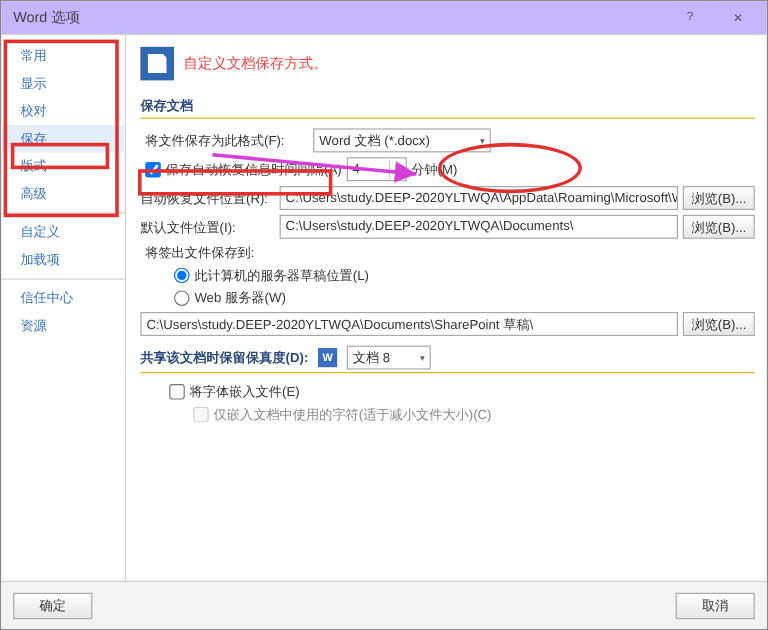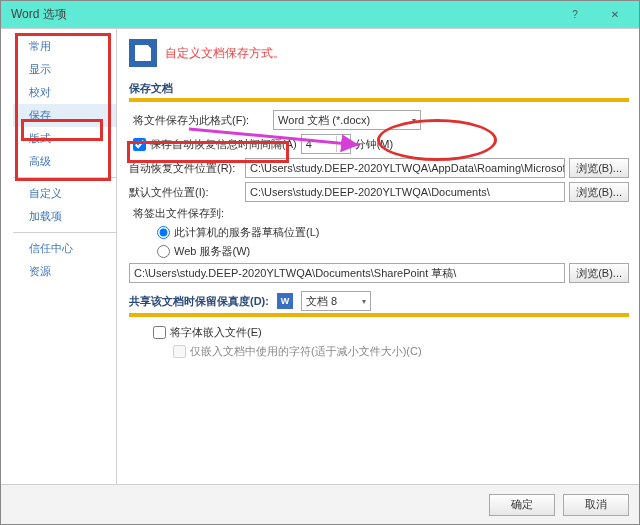--- a/index.html
+++ b/index.html
@@ -15,21 +15,21 @@
   }
   .dialog {
     width: 640px;
     height: 525px;
     border: 1px solid #888;
     display: flex;
     flex-direction: column;
   }
   .titlebar {
     height: 28px;
-    background: #5eead4;
+    background: #c4b5fd;
     border-bottom: 1px solid #d0d0d0;
     display: flex;
     align-items: center;
     padding: 0 4px 0 10px;
   }
   .titlebar .title { flex: 1; font-size: 12px; color: #444; }
   .winbtn {
     width: 40px; height: 22px;
     display: flex; align-items: center; justify-content: center;
     font-family: "Segoe UI Symbol", sans-serif;
@@ -38,21 +38,20 @@
   .body {
     flex: 1;
     display: flex;
     overflow: hidden;
   }
   .sidebar {
     width: 104px;
     border-right: 1px solid #d0d0d0;
     padding: 6px 0 6px 0;
     position: relative;
-    margin-left: 12px;
   }
   .side-item {
     padding: 4px 0 4px 16px;
     color: #3b73b9;
     cursor: default;
     font-size: 11px;
   }
   .side-item.selected {
     background: #e4eef9;
   }
@@ -96,21 +95,21 @@
   .hdr .disk::after {
     content:""; width:16px; height:16px; background:#fff;
     clip-path: polygon(0 0,80% 0,100% 20%,100% 100%,0 100%);
   }
   .hdr .htxt { font-size: 12px; color: #ef4444; }
   .section-title {
     font-weight: bold;
     color: #2a4a7a;
     font-size: 11px;
     padding: 2px 0;
-    border-bottom: 4px solid #eab308;
+    border-bottom: 1px solid #eab308;
     margin: 6px 0 8px 0;
   }
   .row { display: flex; align-items: center; margin: 4px 0; gap: 4px; }
   .lbl { display: inline-block; }
   .combo {
     border: 1px solid #a9a9a9; height: 20px;
     display: flex; align-items: center; padding: 0 4px;
     background: #fff; font-size: 11px;
   }
   .combo .chev {
@@ -155,21 +154,21 @@
     position: absolute;
     left: 72px; top: 80px;
     width: 110px;
     height: 2px;
     z-index:4;
   }
   .arrow svg { overflow: visible; }
   .footer {
     height: 40px;
     border-top: 1px solid #d0d0d0;
-    display: flex; justify-content: flex-end; align-items: center;
+    display: flex; justify-content: space-between; align-items: center;
     padding: 0 10px; gap:8px; background:#f3f3f3;
   }
   .footer .btn { width: 66px; justify-content:center; height:22px; }
   .inset { padding-left: 24px; }
   .disabled { color:#888; }
   .disabled input { accent-color:#888; }
 </style>
 </head>
 <body>
 

